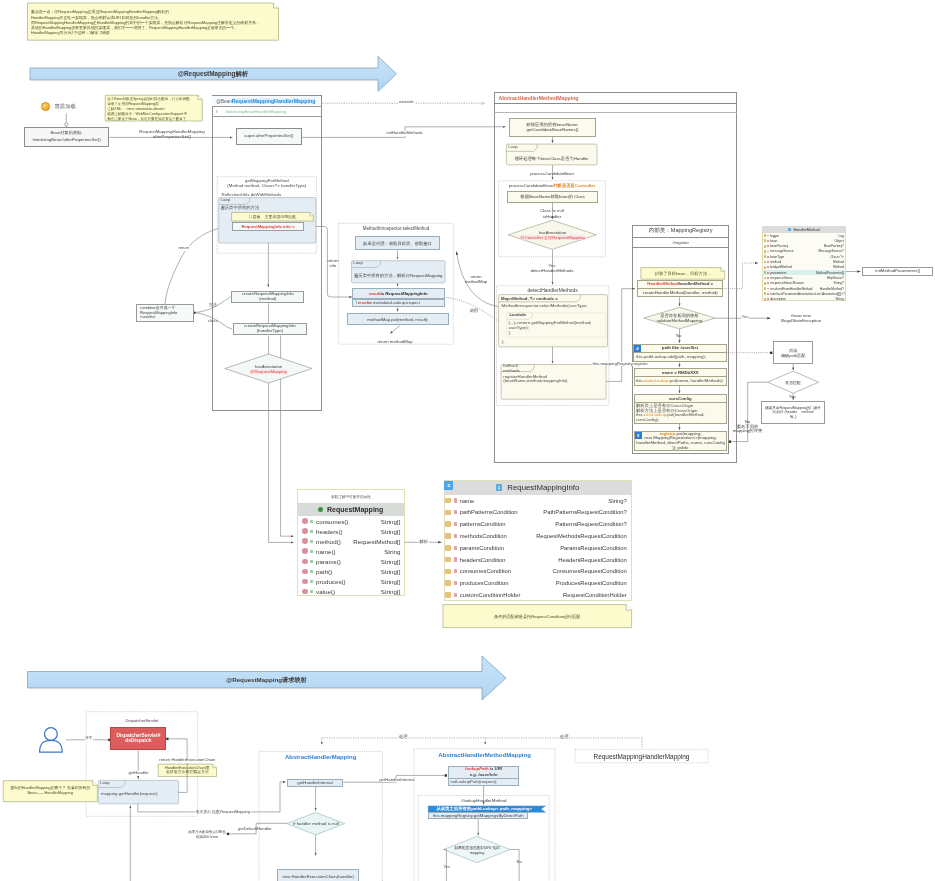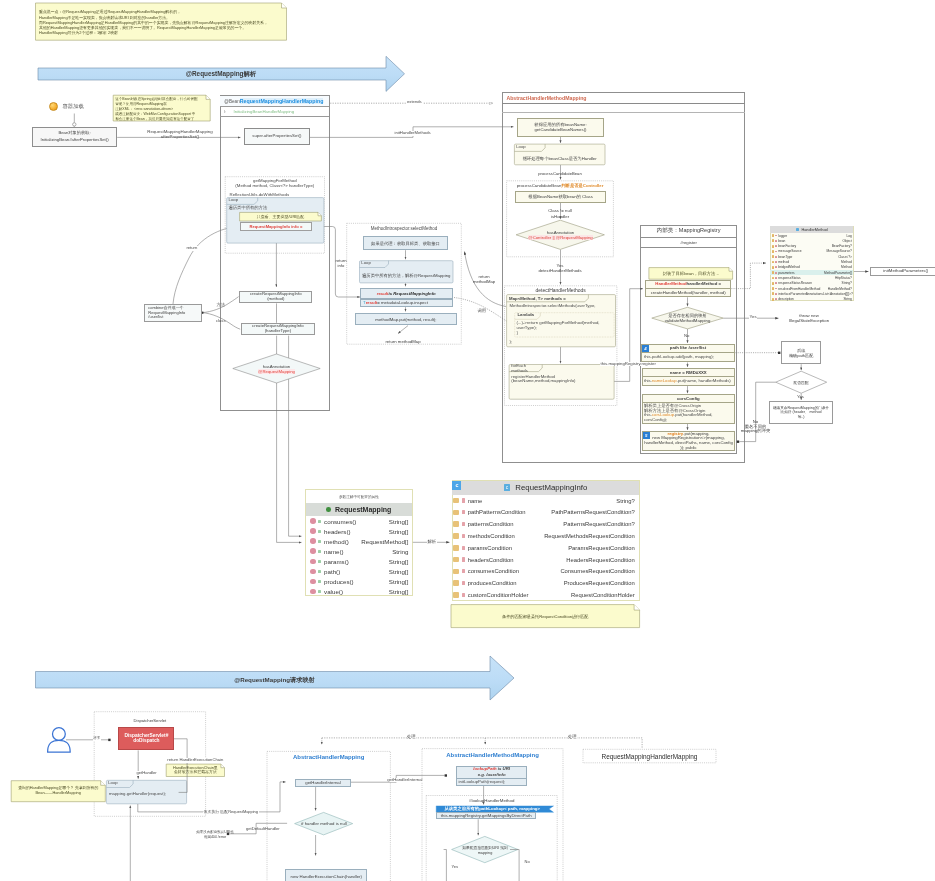--- a/index.html
+++ b/index.html
@@ -1,18 +1,18 @@
 <!DOCTYPE html>
 <html><head>
 <meta charset="utf-8">
 <style>
   html,body{margin:0;padding:0;background:#ffffff;}
   body{width:935px;height:881px;position:relative;overflow:hidden;
        font-family:"Liberation Sans",sans-serif;color:#404040;}
-  #stage{position:absolute;left:8px;top:0;width:771px;height:881px;text-decoration:underline;}
+  #stage{position:absolute;left:0;top:0;width:771px;height:881px;text-decoration:underline;}
   .abs{position:absolute;box-sizing:border-box;z-index:2;}
   .panel{z-index:0;}
   svg.lines{position:absolute;left:0;top:0;width:935px;height:881px;overflow:visible;z-index:1;}
   
   .note{color:#4c4c26;font-size:4.3px;line-height:5.15px;box-sizing:border-box;background:none;border:none;}
   
   .box{background:#fdfdfd;border:0.8px solid #9a9a9a;display:flex;flex-direction:column;
        align-items:center;justify-content:center;text-align:center;font-size:4.3px;line-height:4.7px;
        box-sizing:border-box;}
   .lbl{font-size:4.3px;line-height:4.8px;white-space:pre;color:#4a4a4a;}

